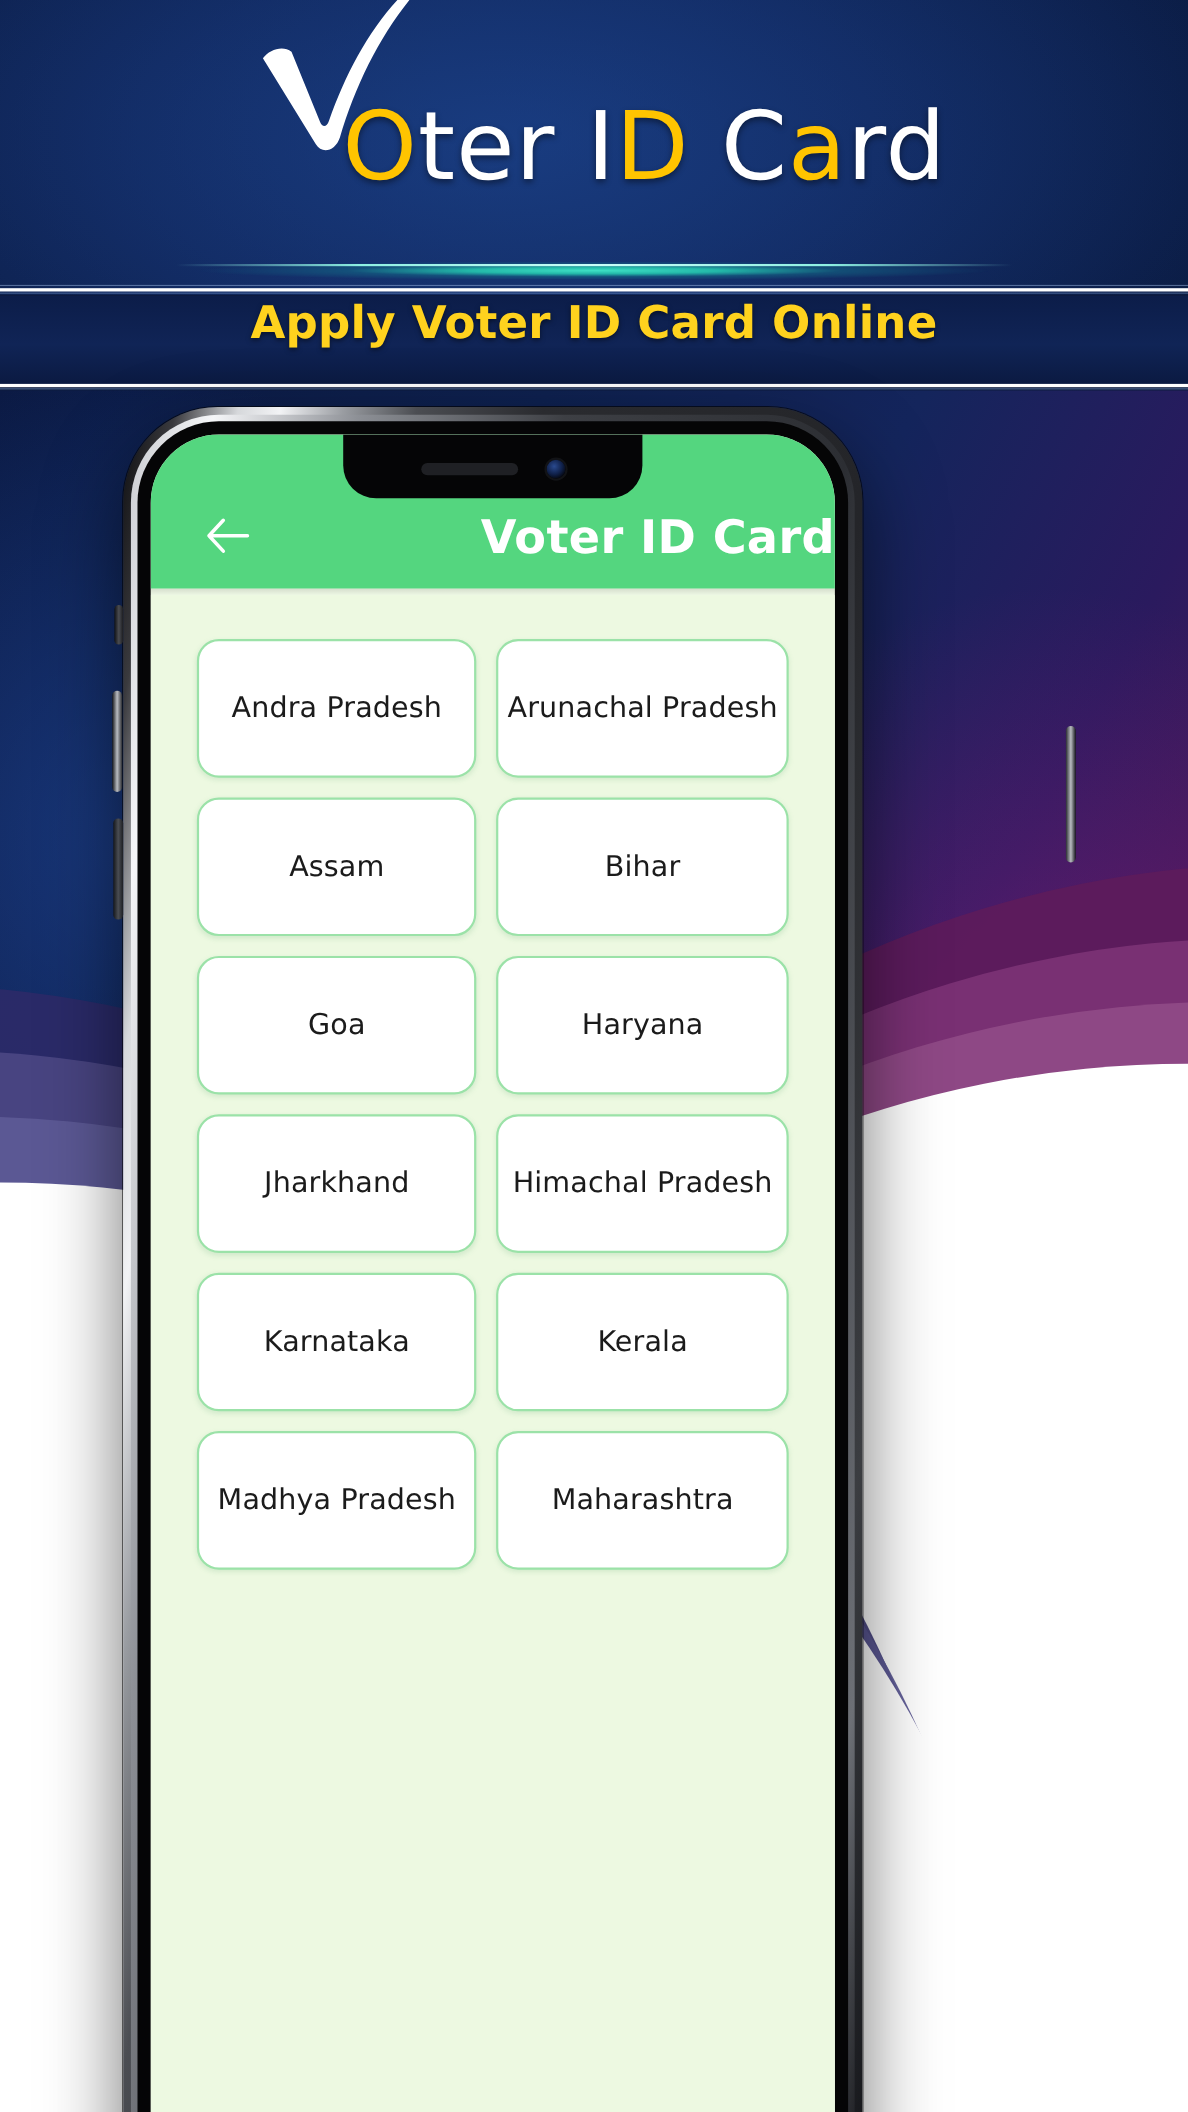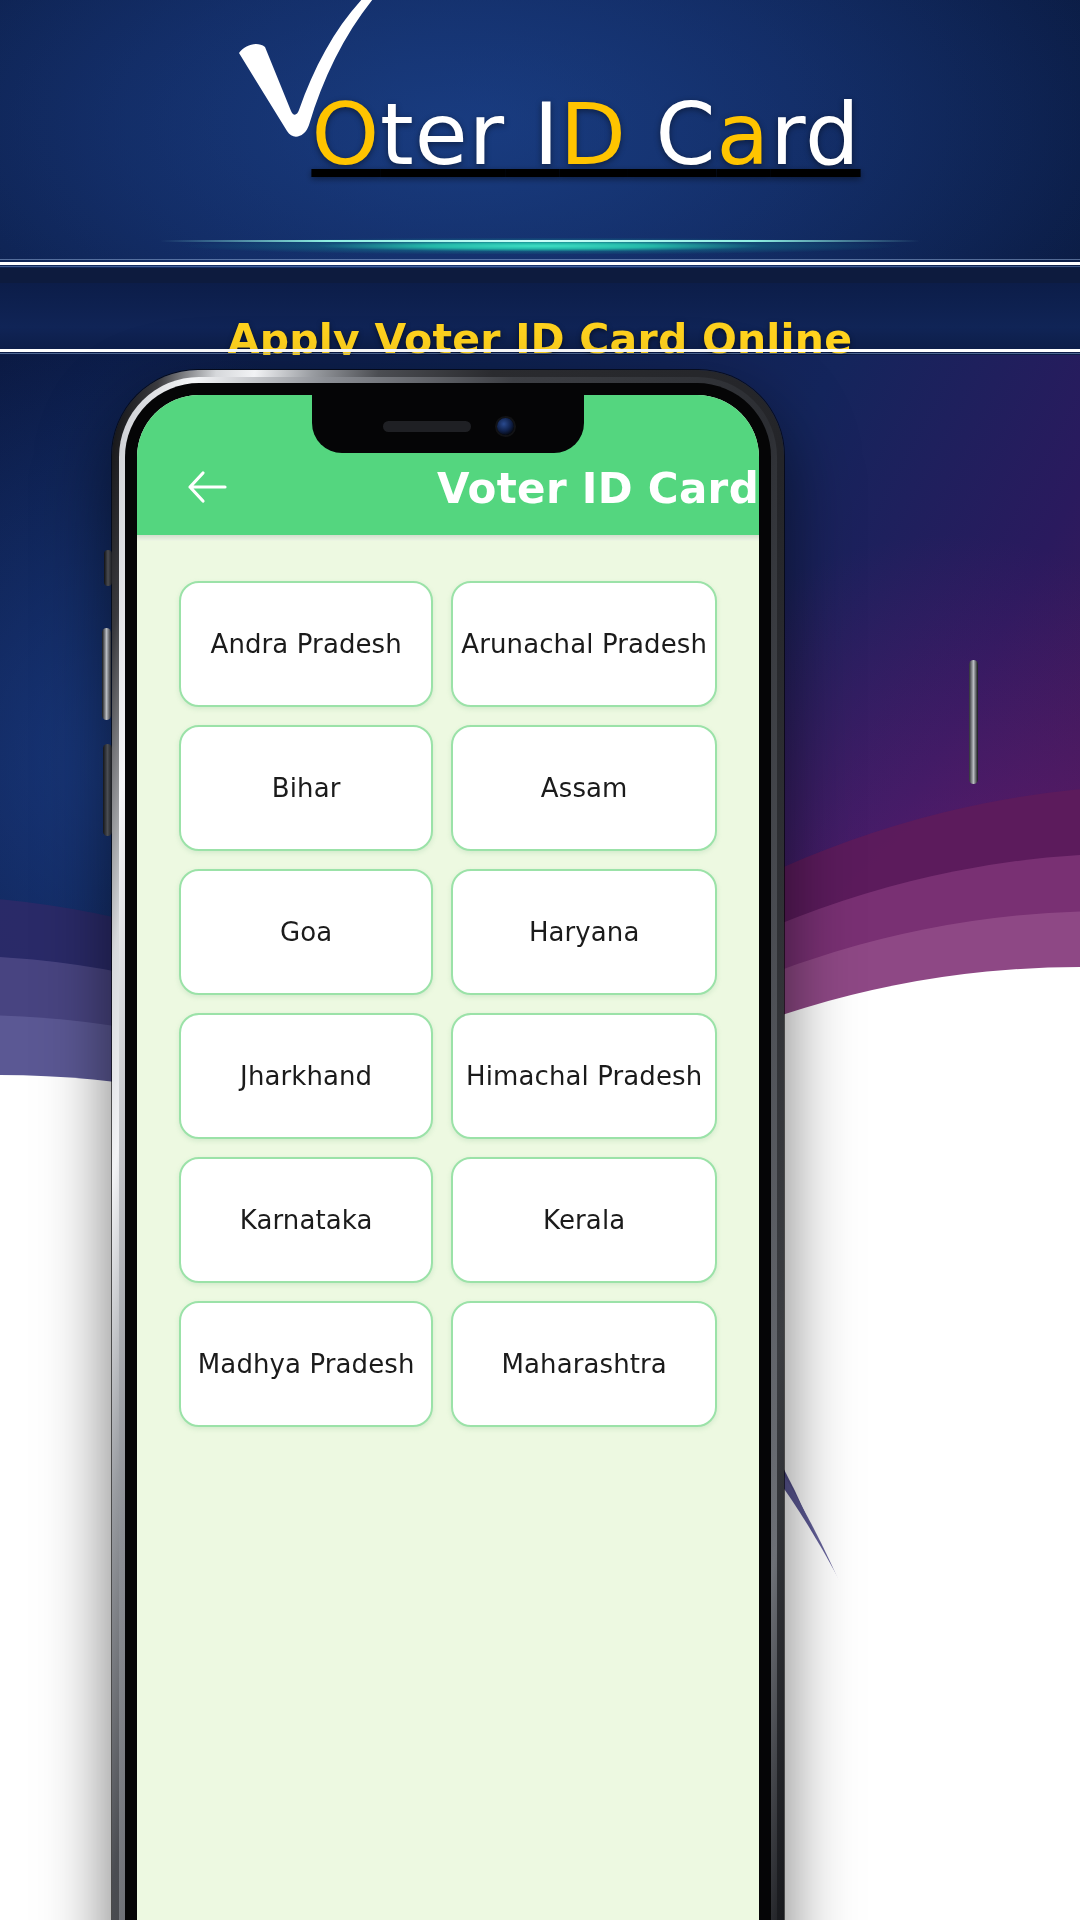--- a/index.html
+++ b/index.html
@@ -27,21 +27,21 @@
   }
   .header-vignette {
     position:absolute; inset:0;
     background:radial-gradient(ellipse 1100px 560px at 45% 45%, rgba(30,72,150,.45) 0%, rgba(8,20,48,0) 68%);
   }
 
   .logo-wrap {
     position:absolute; left:0; top:0; width:1080px; height:268px;
     display:flex; align-items:center; justify-content:center;
   }
-  .logo-inner { position:relative; display:flex; align-items:flex-end; margin-left:18px;text-decoration:underline; }
+  .logo-inner { position:relative; display:flex; align-items:flex-end; margin-left:18px; }
 
   
   .check-mark {
     position:absolute;
     left:-6px; top:-116px;
     width:190px; height:180px;
     pointer-events:none;
   }
   .logo-text {
     font-family:"DejaVu Sans", sans-serif;
@@ -73,24 +73,24 @@
   
   .sep-lines {
     position:absolute; left:0; top:259px; width:1080px; height:10px;
   }
   .sep-lines .l1 { position:absolute; left:0; top:0;   width:1080px; height:1px; background:rgba(170,200,240,.45); }
   .sep-lines .l2 { position:absolute; left:0; top:3px; width:1080px; height:3px; background:#ffffff; }
   .sep-lines .l3 { position:absolute; left:0; top:7px; width:1080px; height:1px; background:rgba(150,185,235,.40); }
 
   
   .subtitle-band {
-    position:absolute; left:0; top:283px;
+    position:absolute; left:0; top:269px;
     width:1080px; height:80px;
     background:linear-gradient(180deg,#0c1d49 0%, #102456 55%, #0b1a42 100%);
-    display:flex; align-items:flex-end; justify-content:center;
+    display:flex; align-items:flex-start; justify-content:center;
     overflow:hidden;
   }
   .subtitle-text {
     font-family:"DejaVu Sans", sans-serif;
     font-size:41px; font-weight:700;
     color:#FFD21E;
     letter-spacing:.2px;
     text-shadow:0 2px 5px rgba(0,0,0,.5);
     white-space:nowrap;
   }
@@ -336,24 +336,24 @@
 
       <div class="app-body">
         <div class="state-grid">
           <div class="state-card">
             <span class="state-label">Andra Pradesh</span>
           </div>
           <div class="state-card">
             <span class="state-label">Arunachal Pradesh</span>
           </div>
           <div class="state-card">
+            <span class="state-label">Assam</span>
+          </div>
+          <div class="state-card">
             <span class="state-label">Bihar</span>
-          </div>
-          <div class="state-card">
-            <span class="state-label">Assam</span>
           </div>
           <div class="state-card">
             <span class="state-label">Goa</span>
           </div>
           <div class="state-card">
             <span class="state-label">Haryana</span>
           </div>
           <div class="state-card">
             <span class="state-label">Jharkhand</span>
           </div>

